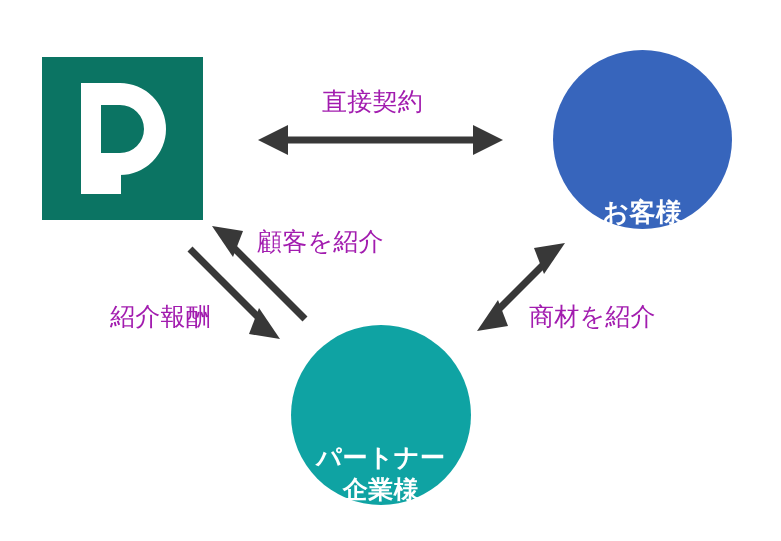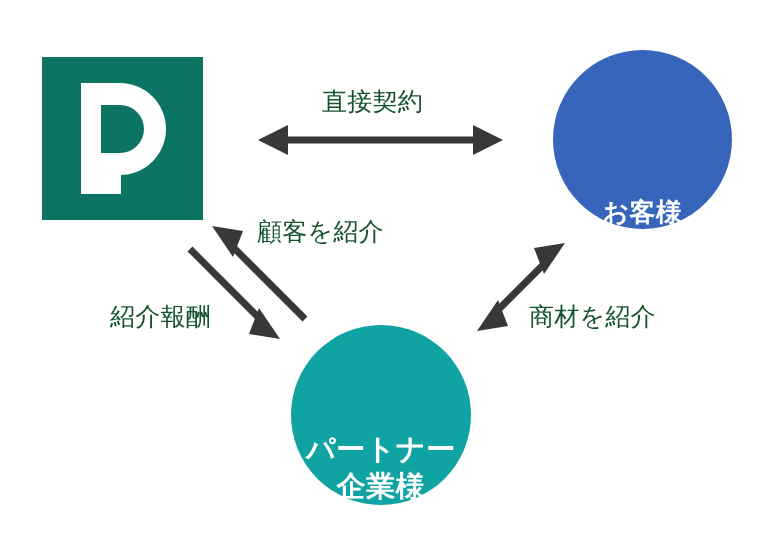--- a/index.html
+++ b/index.html
@@ -58,39 +58,39 @@
     top: 50px;
     width: 179px;
     height: 179px;
     font-size: 26px;
   }
   #partner-node {
     left: 291px;
     top: 325px;
     width: 180px;
     height: 180px;
-    font-size: 29px;
+    font-size: 25px;
   }
   .node-label {
     display: block;
     white-space: pre-line;
   }
 
   
   .edge-label {
     position: absolute;
-    color: #14532d;
+    color: #a21caf;
     font-size: 25px;
     font-weight: normal;
     line-height: 1.1;
     white-space: nowrap;
     letter-spacing: 0.01em;
   }
   #label-direct-contract { left: 322px; top: 88px; }
-  #label-refer-customer  { left: 257px; top: 218px; }
+  #label-refer-customer  { left: 257px; top: 228px; }
   #label-referral-fee    { left: 110px; top: 303px; }
   #label-refer-product   { left: 529px; top: 303px; }
 </style>
 </head>
 <body>
 
 <div id="canvas">
 
   <svg id="diagram-svg" viewBox="0 0 781 541" xmlns="http://www.w3.org/2000/svg">
 

